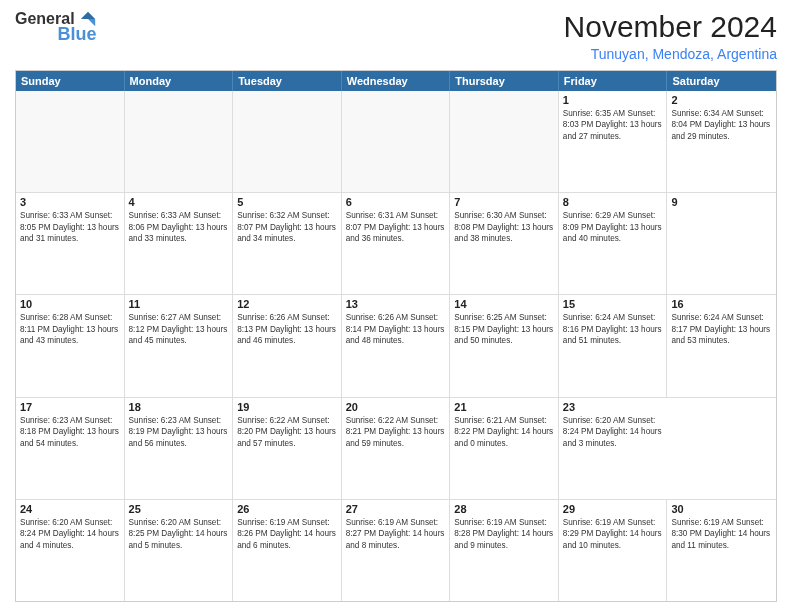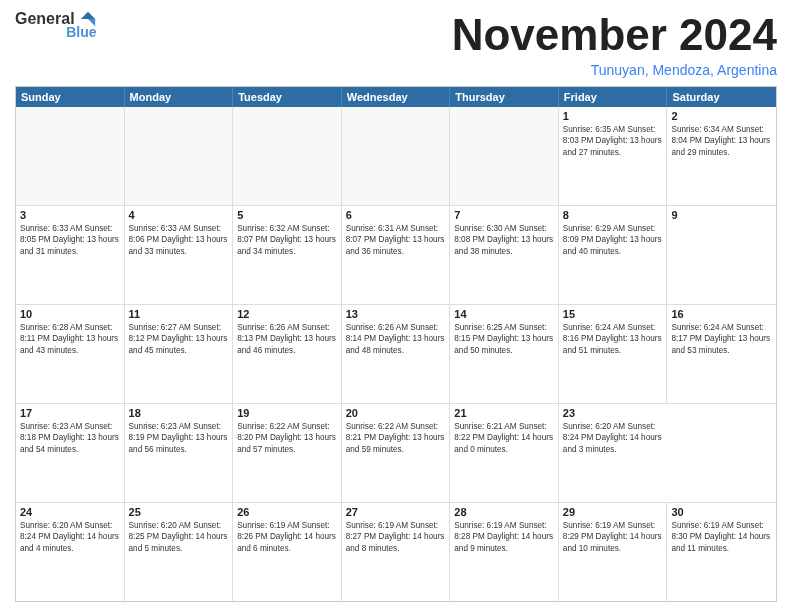--- a/index.html
+++ b/index.html
@@ -35,22 +35,22 @@
     }
     .logo-icon {
       width: 18px;
       height: 18px;
       margin-left: 2px;
     }
     .title-block {
       text-align: right;
     }
     .month-title {
-      font-size: 44px;
-      font-weight: bold;
+      font-size: 30px;
+      font-weight: normal;
       color: #222;
     }
     .location {
       font-size: 14px;
       color: #3b82f6;
       margin-top: 2px;
     }
     .calendar {
       flex: 1;
       display: flex;
@@ -113,21 +113,21 @@
 <div class="page">
   <div class="header">
     <div class="logo">
       <div class="logo-text">
         <span style="font-size:16px;font-weight:bold;color:#333;">General</span>
         <svg class="logo-icon" viewBox="0 0 20 20">
           <polygon points="10,2 18,10 10,10 2,10" fill="#2e6da4"></polygon>
           <polygon points="10,10 18,10 18,18" fill="#4a90d9"></polygon>
         </svg>
       </div>
-      <span style="font-size:14px;font-weight:bold;color:#4a90d9;margin-top:-4px;margin-left:2px;">Blue</span>
+      <span style="font-size:18px;font-weight:bold;color:#4a90d9;margin-top:-4px;margin-left:2px;">Blue</span>
     </div>
     <div class="title-block">
       <div class="month-title">November 2024</div>
       <div class="location">Tunuyan, Mendoza, Argentina</div>
     </div>
   </div>
 
   <div class="calendar">
     <div class="cal-header-row">
       <div class="cal-header-cell">Sunday</div>

